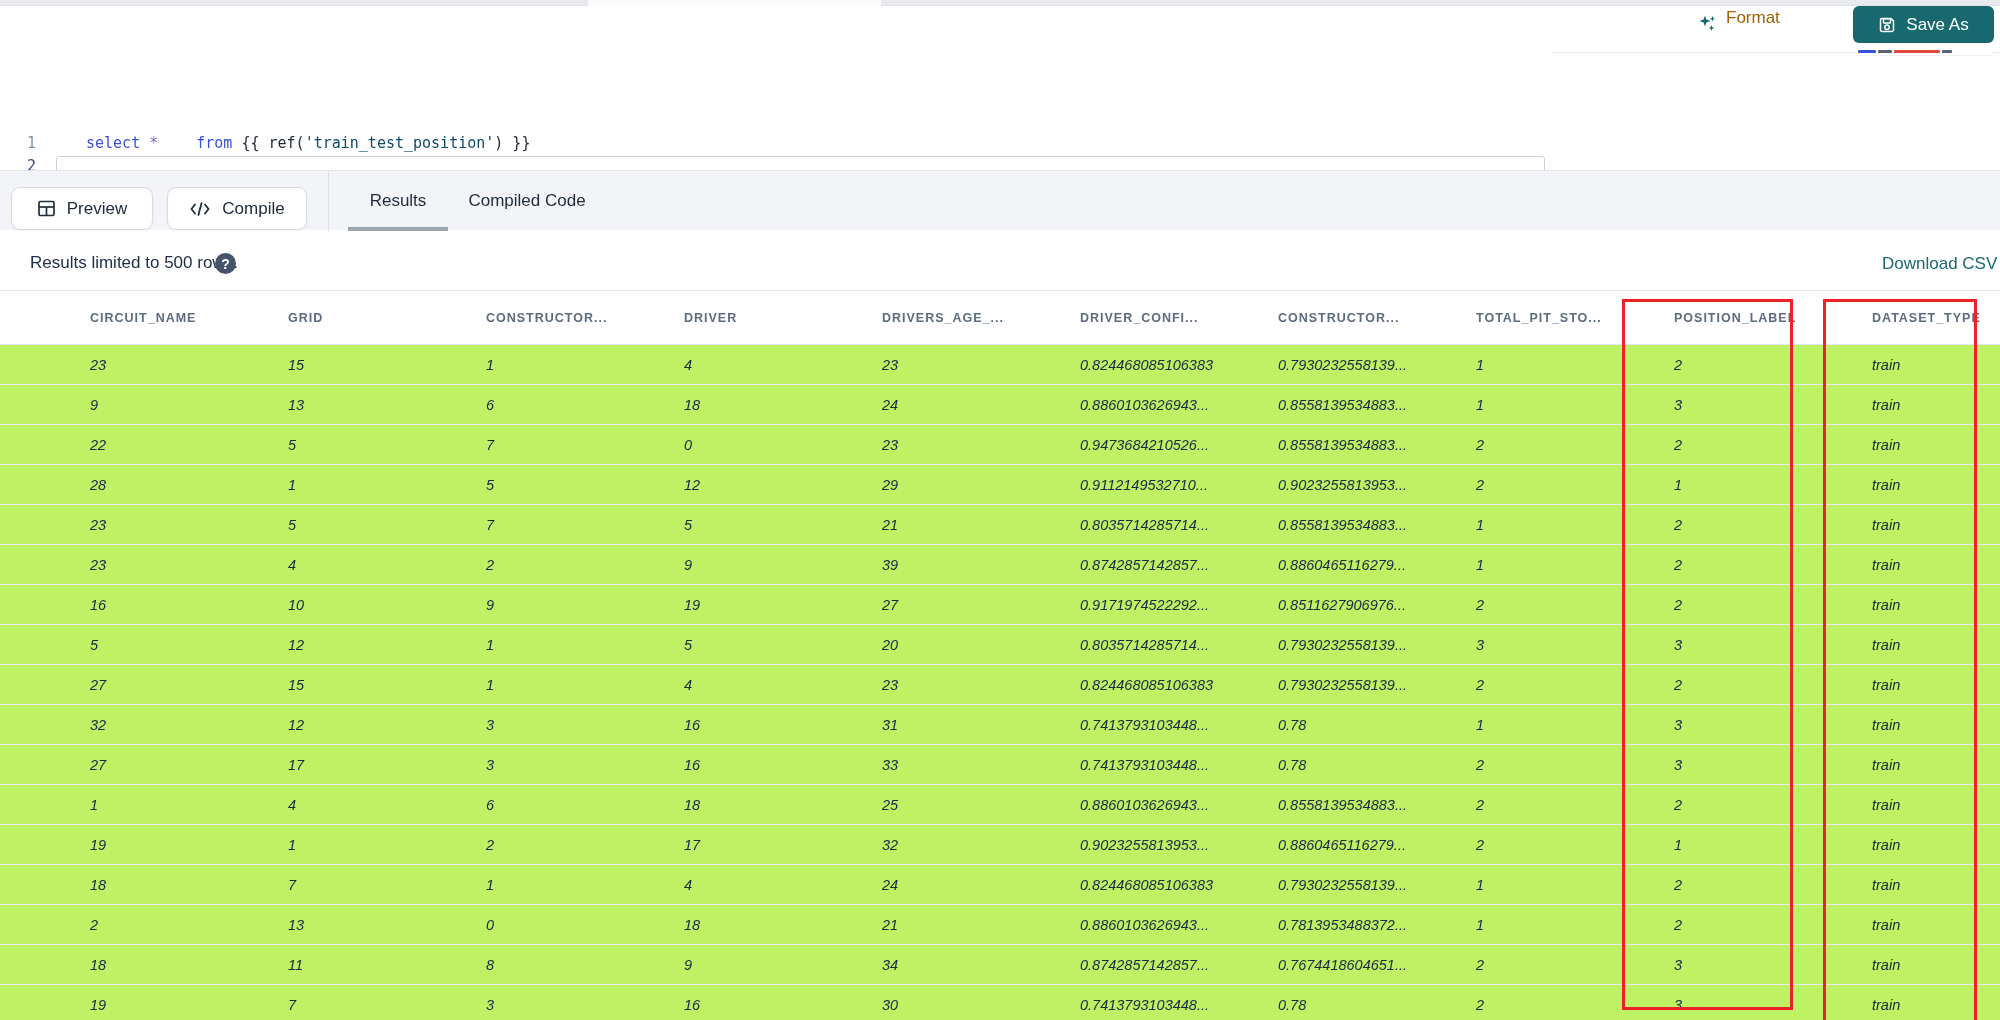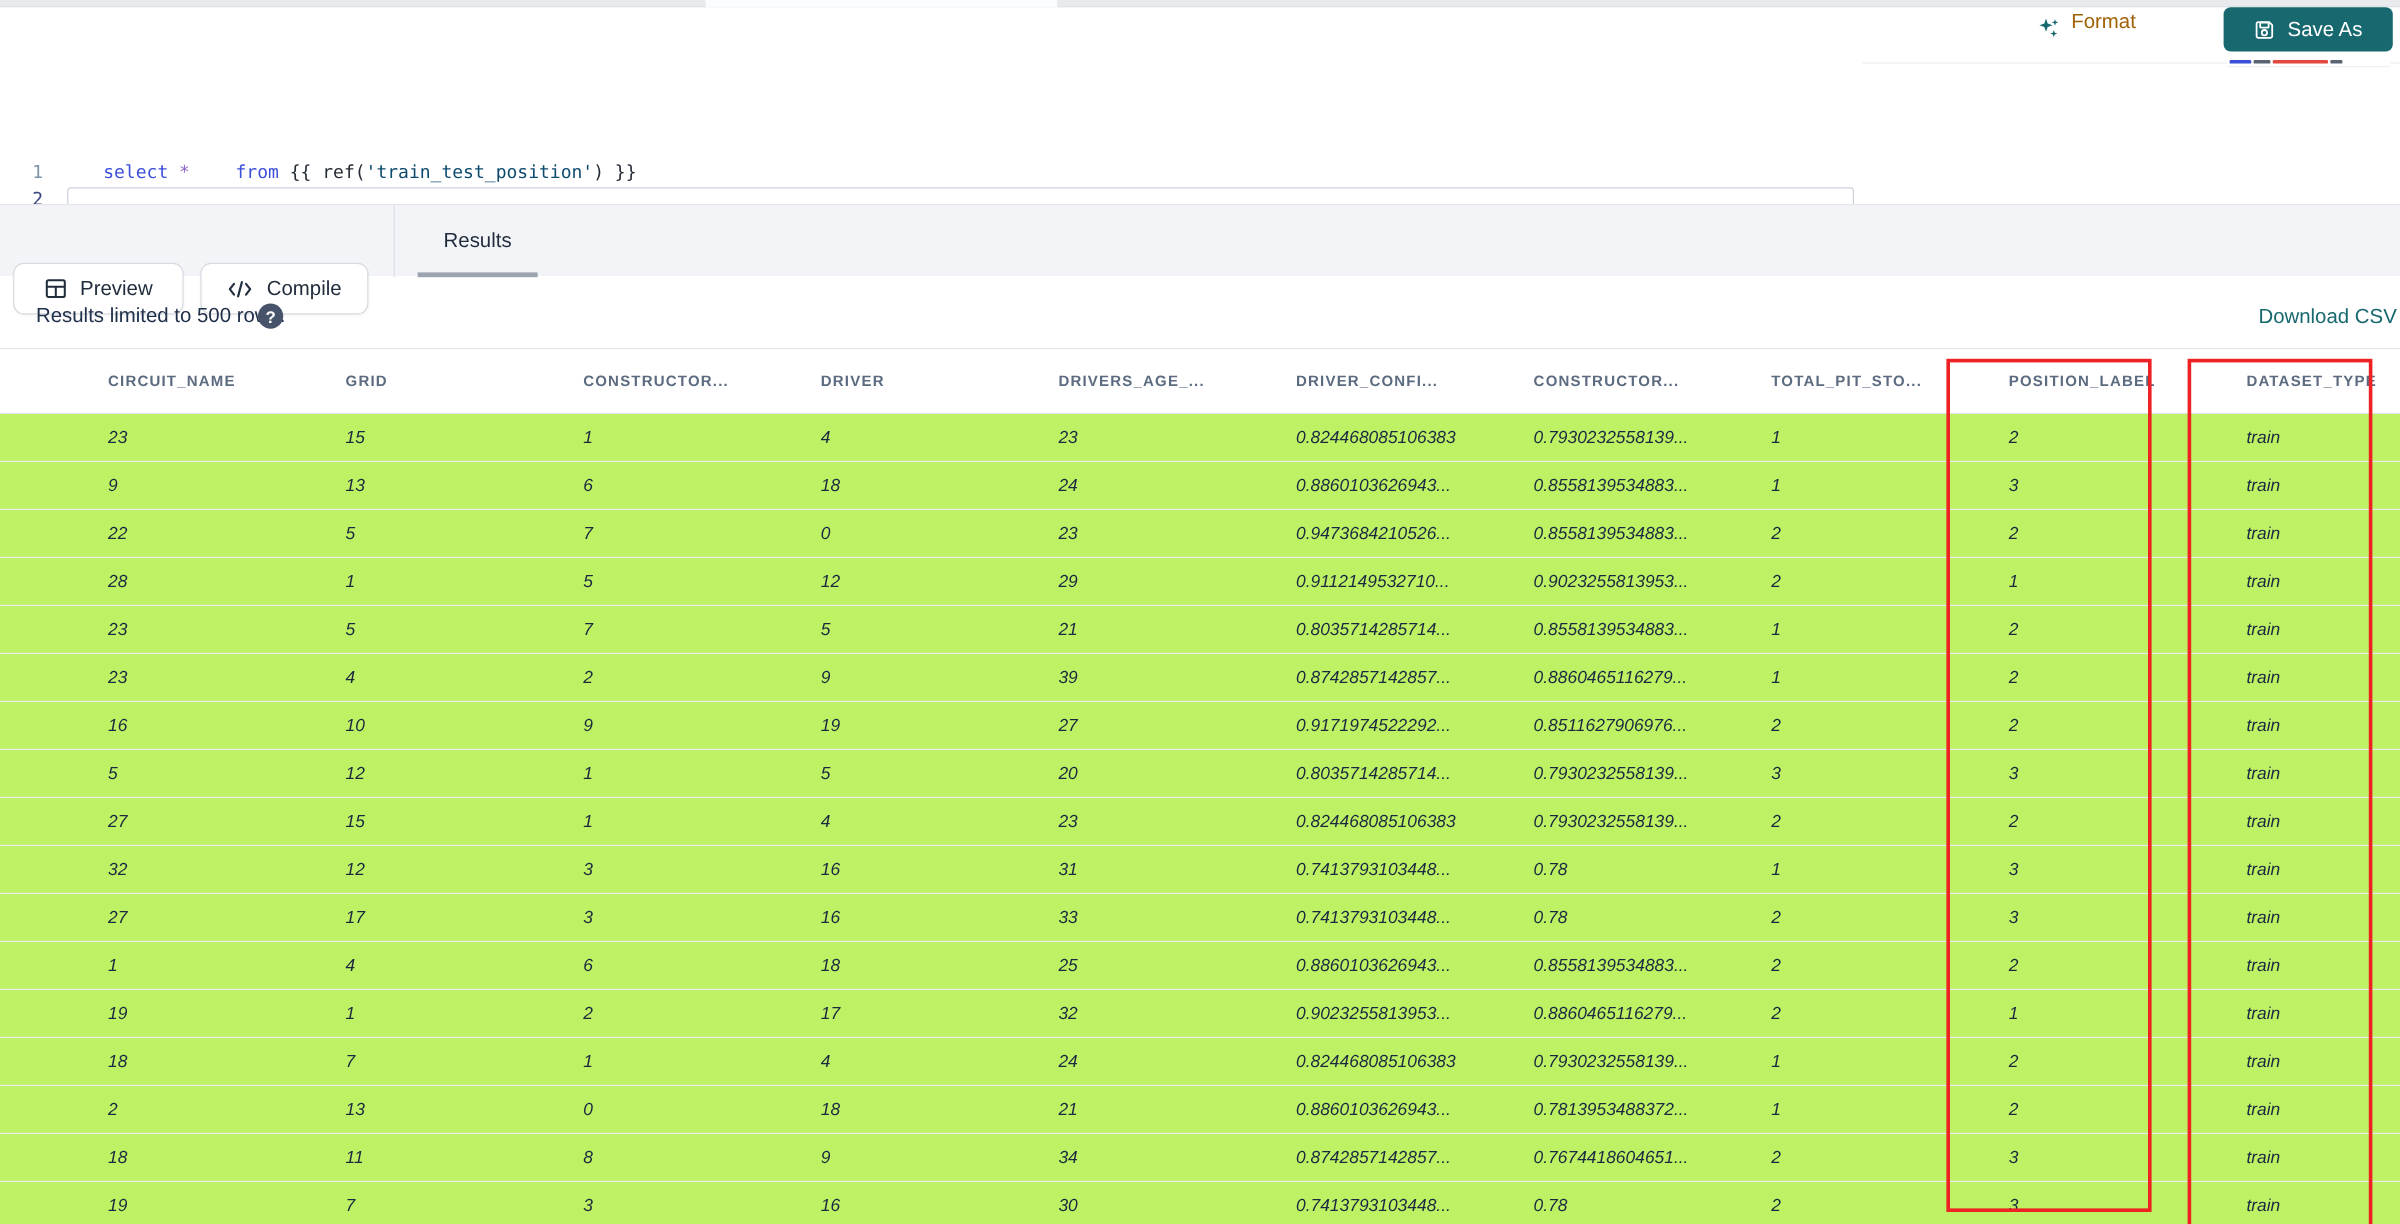--- a/index.html
+++ b/index.html
@@ -34,21 +34,21 @@
   .tok-op    { color:#8a63c9; }
   .tok-str   { color:#0c4a6e; }
   .tok-plain { color:#252b35; }
   .active-line-box { position:absolute; left:56px; top:100px; width:1489px; height:21px;
                      border:1px solid #ccd2d9; border-radius:3px; background:#fff; }
 
   
   .toolbar { position:absolute; left:0; top:170px; width:2000px; height:60px; background:#f3f4f7; border-top:1px solid #e4e6ea; }
   .tool-btn { position:absolute; top:16px; height:43px; background:#fff; border:1px solid #d8dbe0; border-radius:9px;
               display:flex; align-items:center; justify-content:center; gap:11px; font-size:17px; color:#222d3d;
-              font-family:"Liberation Sans",sans-serif; cursor:pointer; box-shadow:0 1px 2px rgba(20,30,50,.05);margin-top:32px; }
+              font-family:"Liberation Sans",sans-serif; cursor:pointer; box-shadow:0 1px 2px rgba(20,30,50,.05); }
   .btn-preview { left:11px; width:142px; }
   .btn-compile { left:167px; width:140px; }
   .toolbar-divider { position:absolute; left:328px; top:0; width:1px; height:60px; background:#dcdfe4; }
   .tab { position:absolute; top:0; height:60px; display:flex; align-items:center; justify-content:center;
          font-size:17px; color:#1f2b3c; cursor:pointer; }
   .tab-results { left:348px; width:100px; }
   .tab-compiled { left:447px; width:160px; }
   .tab-underline { position:absolute; left:348px; top:56px; width:100px; height:4px; background:#9aa3ae; }
 
   
@@ -138,20 +138,23 @@
           <polyline points="16,4.5 19.5,9 16,13.5"></polyline>
           <line x1="12.6" y1="3" x2="9.4" y2="15"></line>
         </svg>
       </span>
       <span>Compile</span>
     </button>
     <div class="toolbar-divider"></div>
     <div class="tab tab-results">
       <span>Results</span>
     </div>
+    <div class="tab tab-compiled">
+      <span>Compiled Code</span>
+    </div>
     <div class="tab-underline"></div>
   </div>
 
   <div class="limit-text">Results limited to 500 rows.</div>
   <div class="help-icon">
     <span>?</span>
   </div>
   <div class="download-csv">Download CSV</div>
 
   <div class="results-table">

